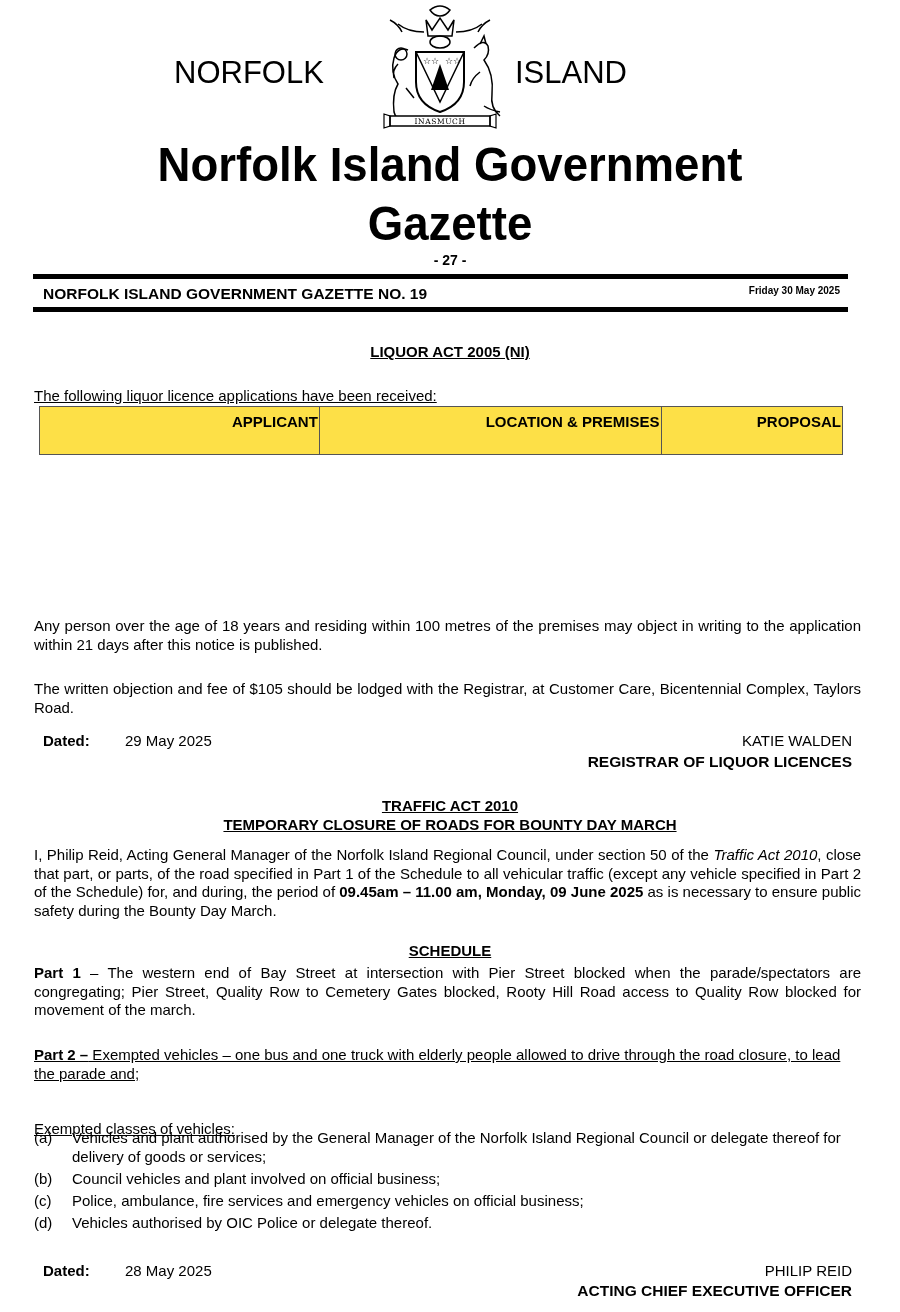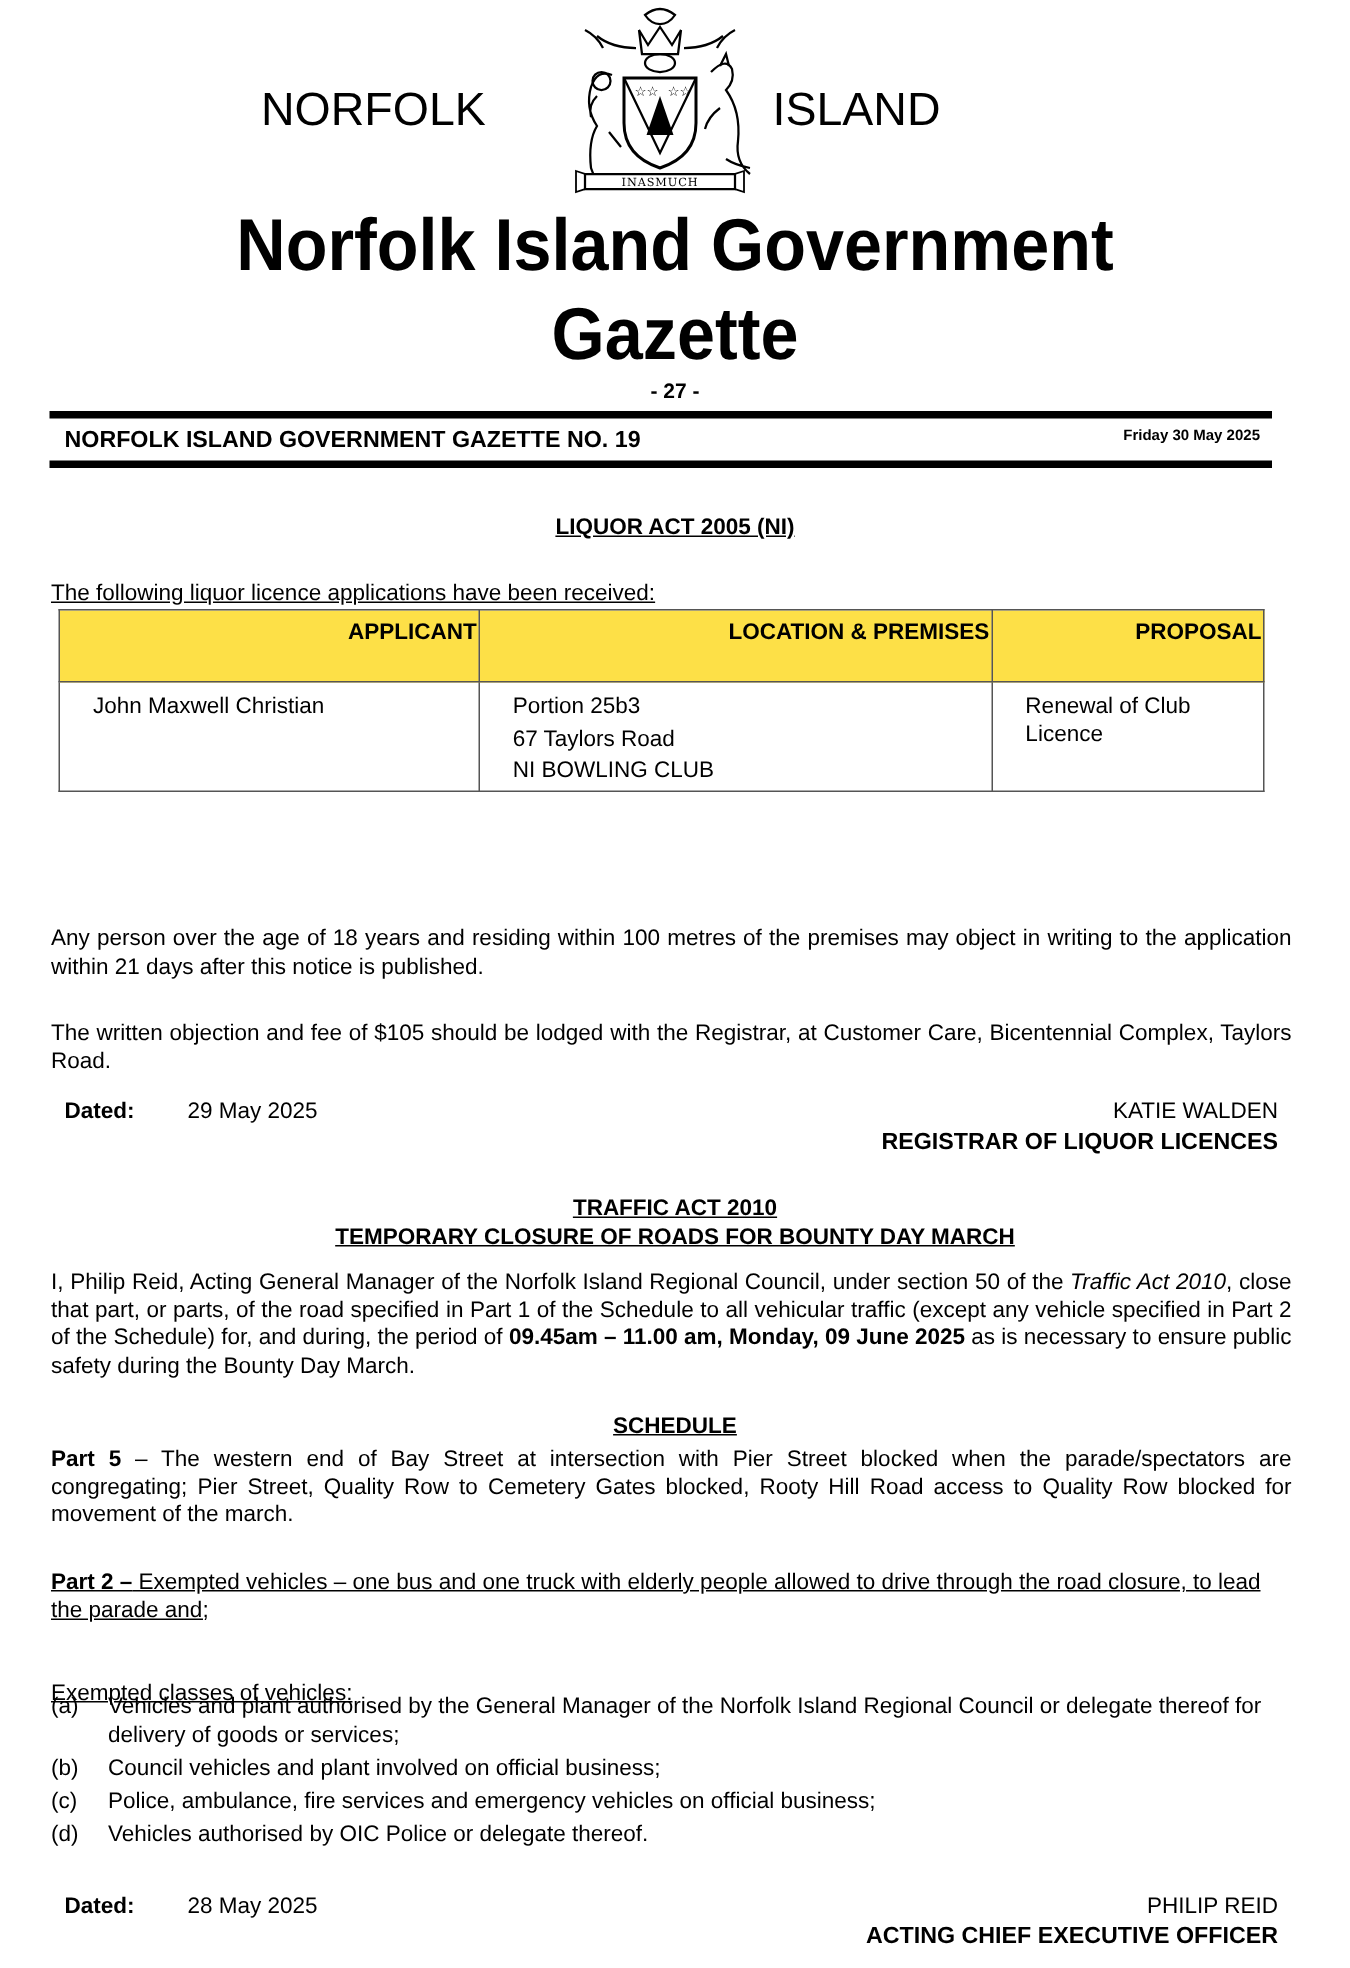--- a/index.html
+++ b/index.html
@@ -95,51 +95,39 @@
 
 <table id="licence-table">
   <thead>
     <tr>
       <th class="col-a">APPLICANT</th>
       <th class="col-b">LOCATION &amp; PREMISES</th>
       <th class="col-c">PROPOSAL</th>
     </tr>
   </thead>
   <tbody>
-    <tr class="row2">
-      <td>John Maxwell Christian</td>
-      <td>
-        <div>Portion 25b3</div>
-        <div>67 Taylors Road</div>
-        <div>NI BOWLING CLUB</div>
-      </td>
-      <td class="proposal">
-        <div>Renewal of Club</div>
-        <div>Licence</div>
-      </td>
-    </tr>
   </tbody>
 </table>
 
 <div class="para" style="top:617px;">Any person over the age of 18 years and residing within 100 metres of the premises may object in writing to the application within 21 days after this notice is published.</div>
 <div class="para" style="top:680px;">The written objection and fee of $105 should be lodged with the Registrar, at Customer Care, Bicentennial Complex, Taylors Road.</div>
 
 <div class="dated-label" style="top:732px;">Dated:</div>
 <div class="dated-value" style="top:732px;">29 May 2025</div>
 <div class="signer-name" style="top:732px;">KATIE WALDEN</div>
 <div class="signer-title" style="top:753px;">REGISTRAR OF LIQUOR LICENCES</div>
 
 <div class="heading" style="top:797px;">TRAFFIC ACT 2010</div>
 <div class="heading" style="top:816px;">TEMPORARY CLOSURE OF ROADS FOR BOUNTY DAY MARCH</div>
 
 <div class="para" style="top:846px;"><span>I, Philip Reid, Acting General Manager of the Norfolk Island Regional Council, under section 50 of the </span><i>Traffic Act 2010</i><span>, close that part, or parts, of the road specified in Part 1 of the Schedule to all vehicular traffic (except any vehicle specified in Part 2 of the Schedule) for, and during, the period of </span><b>09.45am – 11.00 am, Monday, 09 June 2025</b><span> as is necessary to ensure public safety during the Bounty Day March.</span></div>
 
 <div class="heading" style="top:942px;">SCHEDULE</div>
 
-<div class="para" style="top:964px;"><b>Part 5</b><span> – The western end of Bay Street at intersection with Pier Street blocked when the parade/spectators are congregating; Pier Street, Quality Row to Cemetery Gates blocked, Rooty Hill Road access to Quality Row blocked for movement of the march.</span></div>
+<div class="para" style="top:964px;"><b>Part 1</b><span> – The western end of Bay Street at intersection with Pier Street blocked when the parade/spectators are congregating; Pier Street, Quality Row to Cemetery Gates blocked, Rooty Hill Road access to Quality Row blocked for movement of the march.</span></div>
 
 <div class="para left" style="top:1046px; width:820px;"><b>Part 2 –</b><span> Exempted vehicles – one bus and one truck with elderly people allowed to drive through the road closure, to lead the parade and;</span></div>
 
 <div class="para left" style="top:1120px;">Exempted classes of vehicles:</div>
 
 <div class="list-item" style="top:1128px; height:40px;">
   <span class="list-marker">(a)</span>
   <span class="list-text">Vehicles and plant authorised by the General Manager of the Norfolk Island Regional Council or delegate thereof for delivery of goods or services;</span>
 </div>
 <div class="list-item" style="top:1169px; height:20px;">

